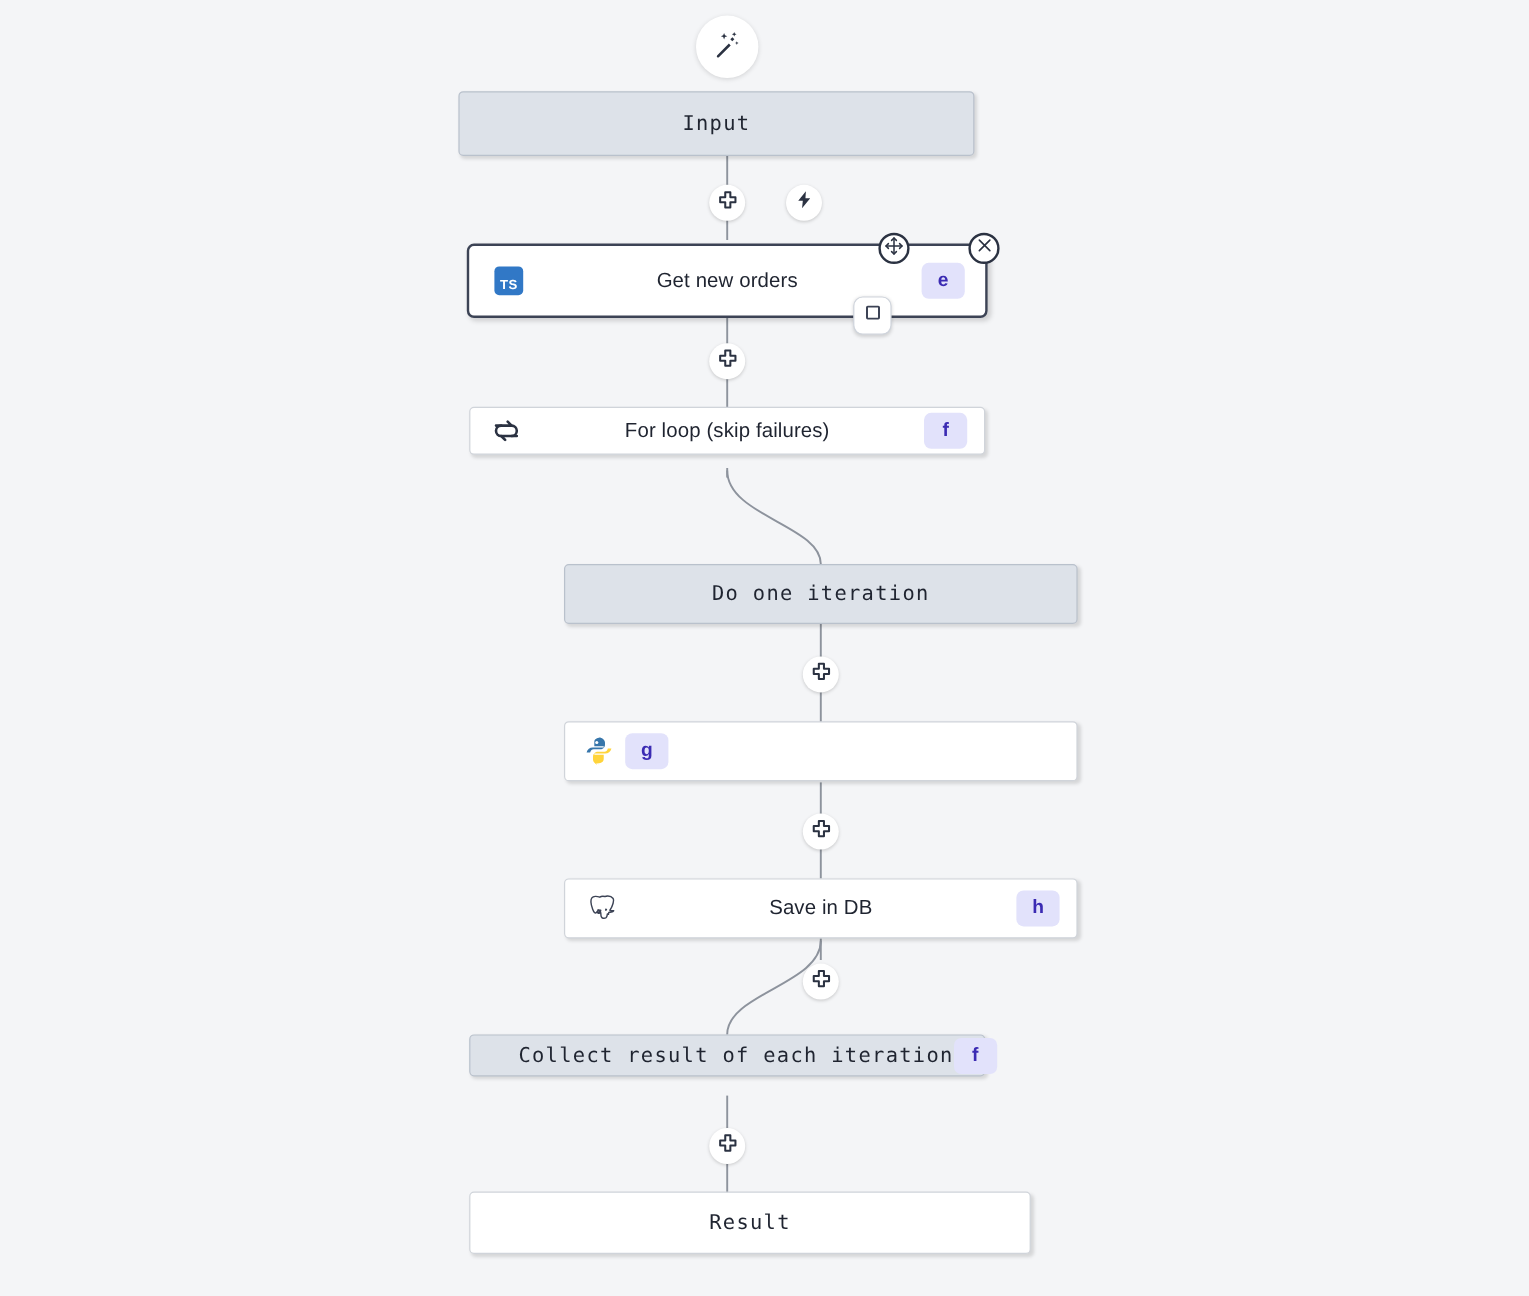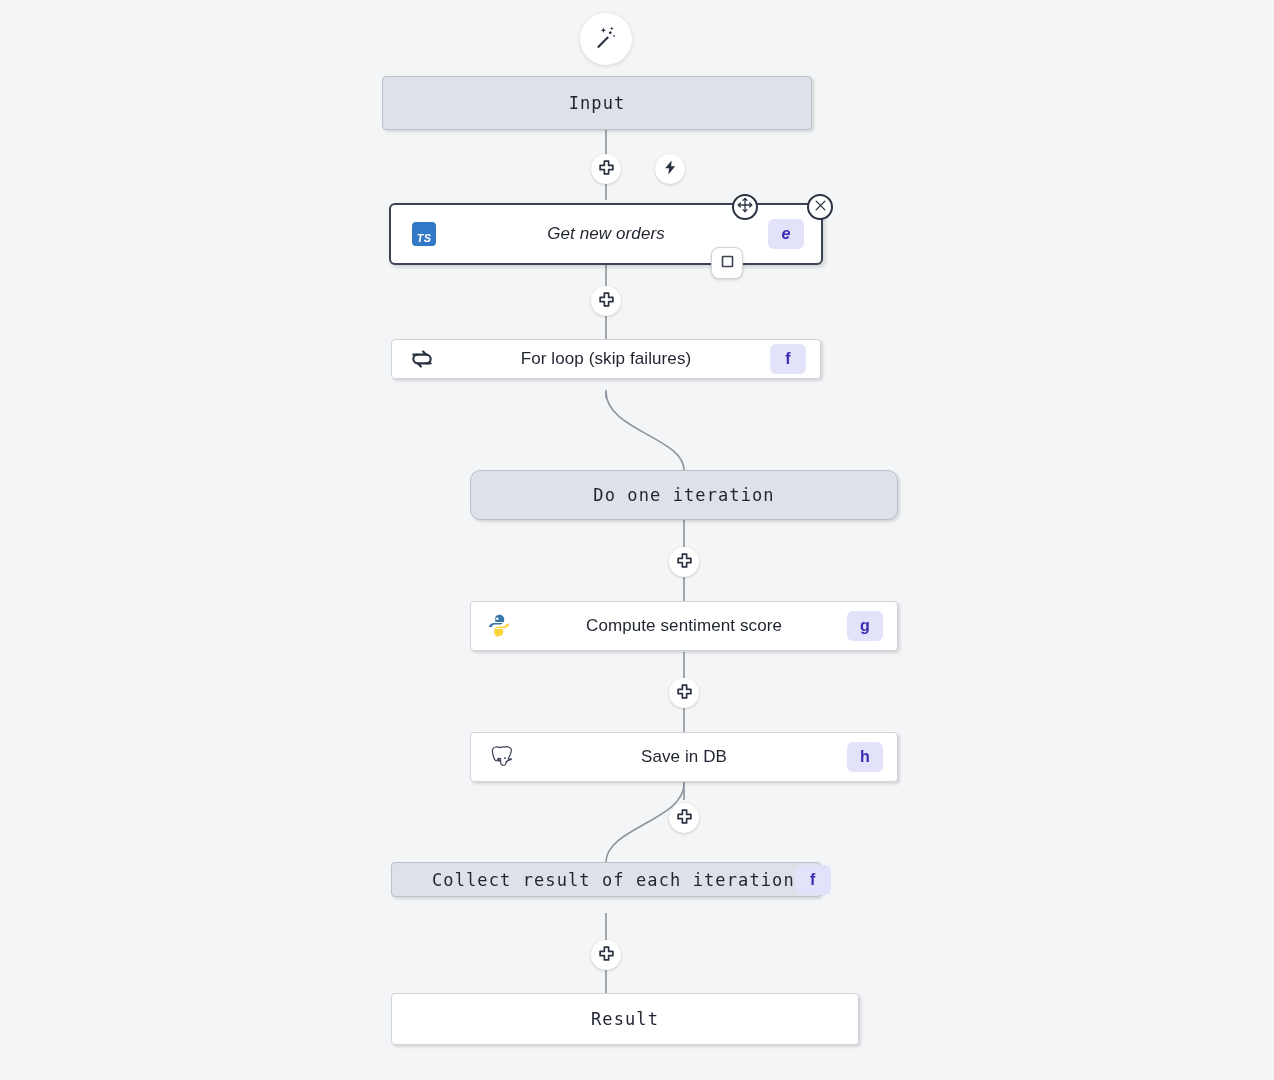--- a/index.html
+++ b/index.html
@@ -46,21 +46,20 @@
   .badge.ghost { background: #e2e2fb; }
 
   
   .sel-wrap {
     position: absolute;
     border: 2.5px solid #3c4355;
     border-radius: 6px;
     background: #fff;
     padding: 3px;
     box-shadow: 2px 2px 4px rgba(0,0,0,0.16);
-    font-style: italic;
   }
   .sel-wrap .node { position: static; width: 100%; height: 100%; box-shadow:none; }
 
   
   .rbtn {
     position: absolute;
     width: 30px; height: 30px; border-radius: 50%;
     background: #ffffff;
     display:flex; align-items:center; justify-content:center;
     box-shadow: 0 1px 3px rgba(0,0,0,0.18);
@@ -189,21 +188,21 @@
       <svg width="26" height="26" viewBox="0 0 24 24" fill="none" stroke="#2b3242" stroke-width="2" stroke-linecap="round" stroke-linejoin="round">
         <path d="M4 8h12l-3-3M20 16H8l3 3"></path>
         <path d="M16 8a4 4 0 0 1 0 8"></path>
         <path d="M8 16a4 4 0 0 1 0-8"></path>
       </svg>
     </div>
     <div class="label">For loop (skip failures)</div>
     <div class="badge">f</div>
   </div>
 
-  <div class="node grey mono" style="left:470px; top:470px; width:428px; height:50px;border-radius:10px;">
+  <div class="node grey mono" style="left:470px; top:470px; width:428px; height:50px;">
     <div class="pad-r"></div>
     <div class="label">Do one iteration</div>
     <div class="pad-r"></div>
   </div>
 
   <div class="rbtn" style="left:669px; top:547px;">
     <span>
       <svg width="17" height="17" viewBox="0 0 24 24" fill="none" stroke="#2b3242" stroke-width="2.4" stroke-linejoin="round">
         <path d="M9 3h6v6h6v6h-6v6H9v-6H3V9h6z"></path>
       </svg>
@@ -212,21 +211,20 @@
 
   <div class="node white" style="left:470px; top:601px; width:428px; height:50px;">
     <div class="ic">
       <svg width="26" height="26" viewBox="0 0 24 24">
         <path fill="#3776ab" d="M11.9 1.5c-1.5 0-2.9.13-4.1.36-3.6.64-4.2 1.97-4.2 4.43v3.25h8.4v1.06H2.1c-2.48 0-4.65 1.49-5.33 4.33l-.03.13h3.2l.03-.13c.45-1.86 1.5-2.71 3.06-2.71h5.9c2.37 0 4.26-1.96 4.26-4.35V6.29c0-2.31-1.95-4.05-4.26-4.43a22.7 22.7 0 0 0-1.03-.36z" transform="translate(3.6 0) scale(0.86)"></path>
         <circle cx="8.6" cy="5.3" r="1.2" fill="#ffffff"></circle>
         <path fill="#ffd43b" d="M12.1 22.5c1.5 0 2.9-.13 4.1-.36 3.6-.64 4.2-1.97 4.2-4.43v-3.25h-8.4v-1.06h9.9c2.48 0 4.65-1.49 5.33-4.33l.03-.13h-3.2l-.03.13c-.45 1.86-1.5 2.71-3.06 2.71h-5.9c-2.37 0-4.26 1.96-4.26 4.35v2.58c0 2.31 1.95 4.05 4.26 4.43.34.06.68.11 1.03.36z" transform="translate(-3.6 0) scale(0.86) translate(0 2.6)"></path>
         <circle cx="15.4" cy="18.6" r="1.2" fill="#ffffff"></circle>
       </svg>
     </div>
-    <div class="label">Compute sentiment score</div>
     <div class="badge">g</div>
   </div>
 
   <div class="rbtn" style="left:669px; top:678px;">
     <span>
       <svg width="17" height="17" viewBox="0 0 24 24" fill="none" stroke="#2b3242" stroke-width="2.4" stroke-linejoin="round">
         <path d="M9 3h6v6h6v6h-6v6H9v-6H3V9h6z"></path>
       </svg>
     </span>
   </div>

